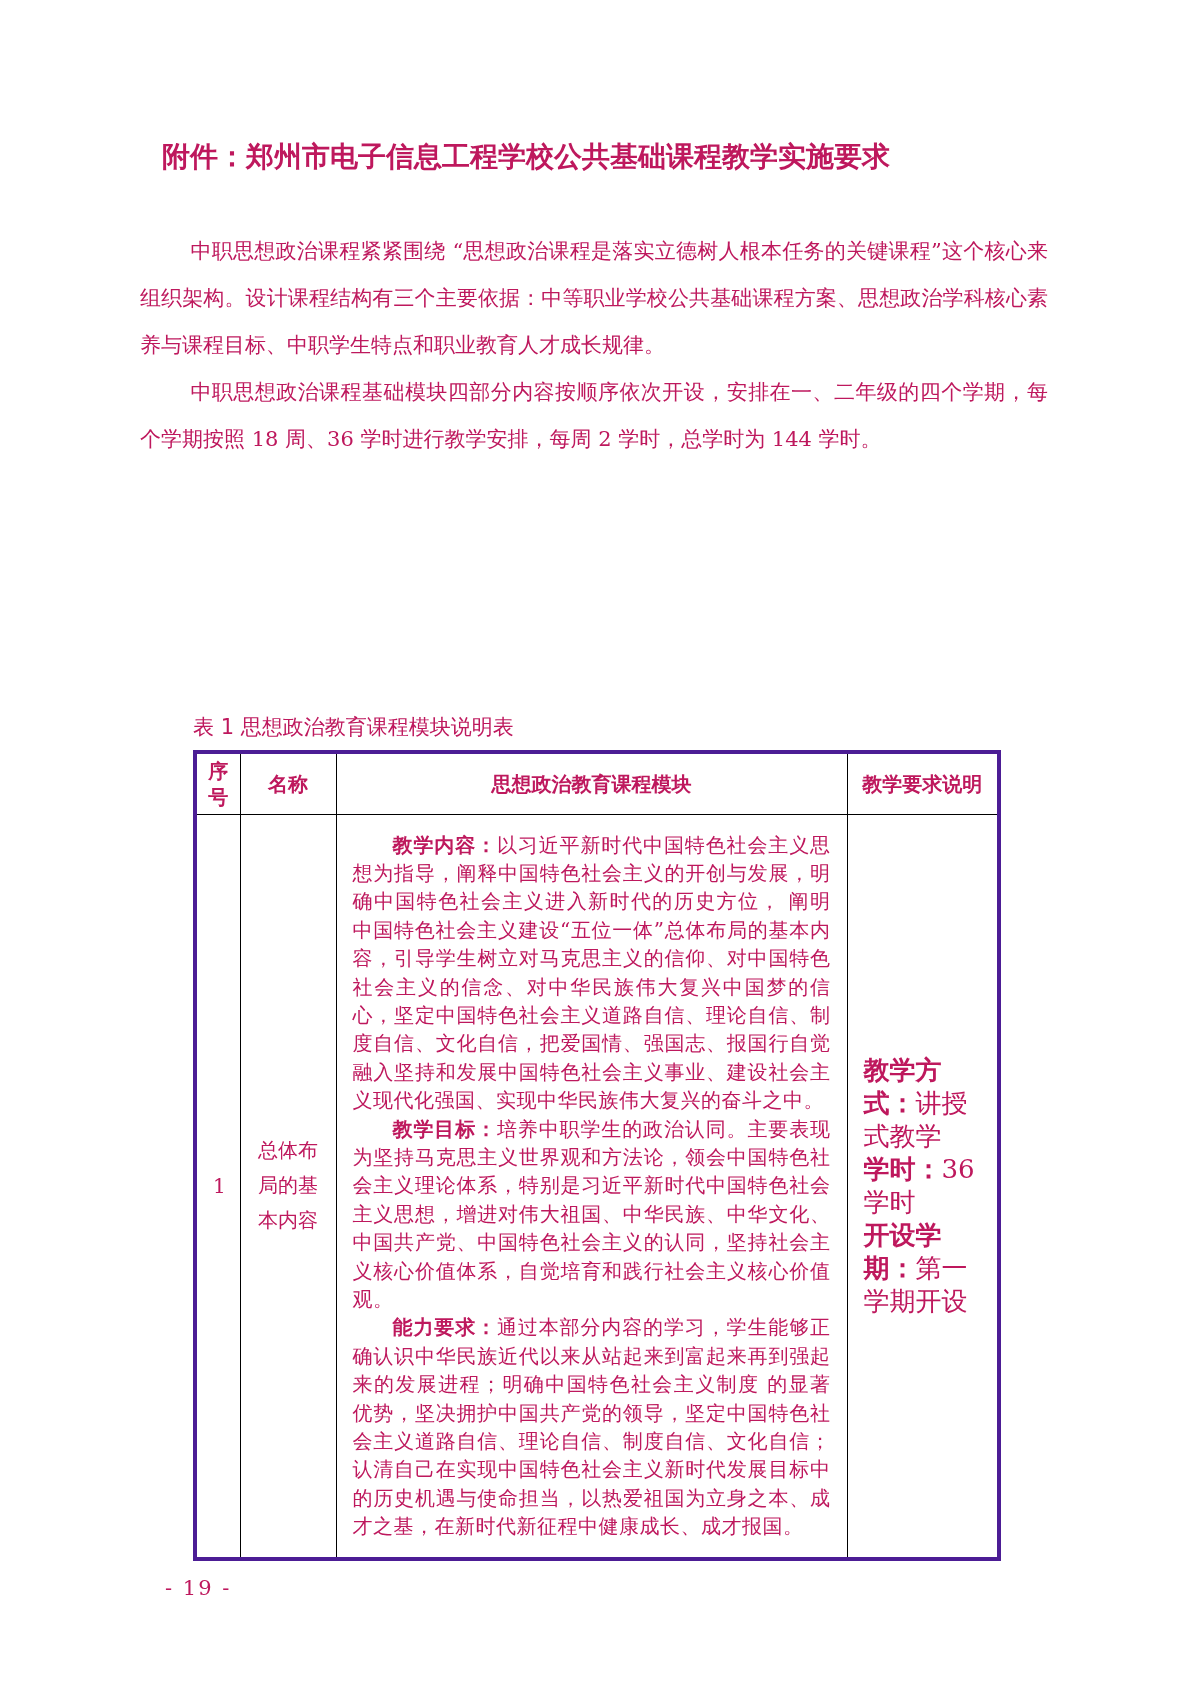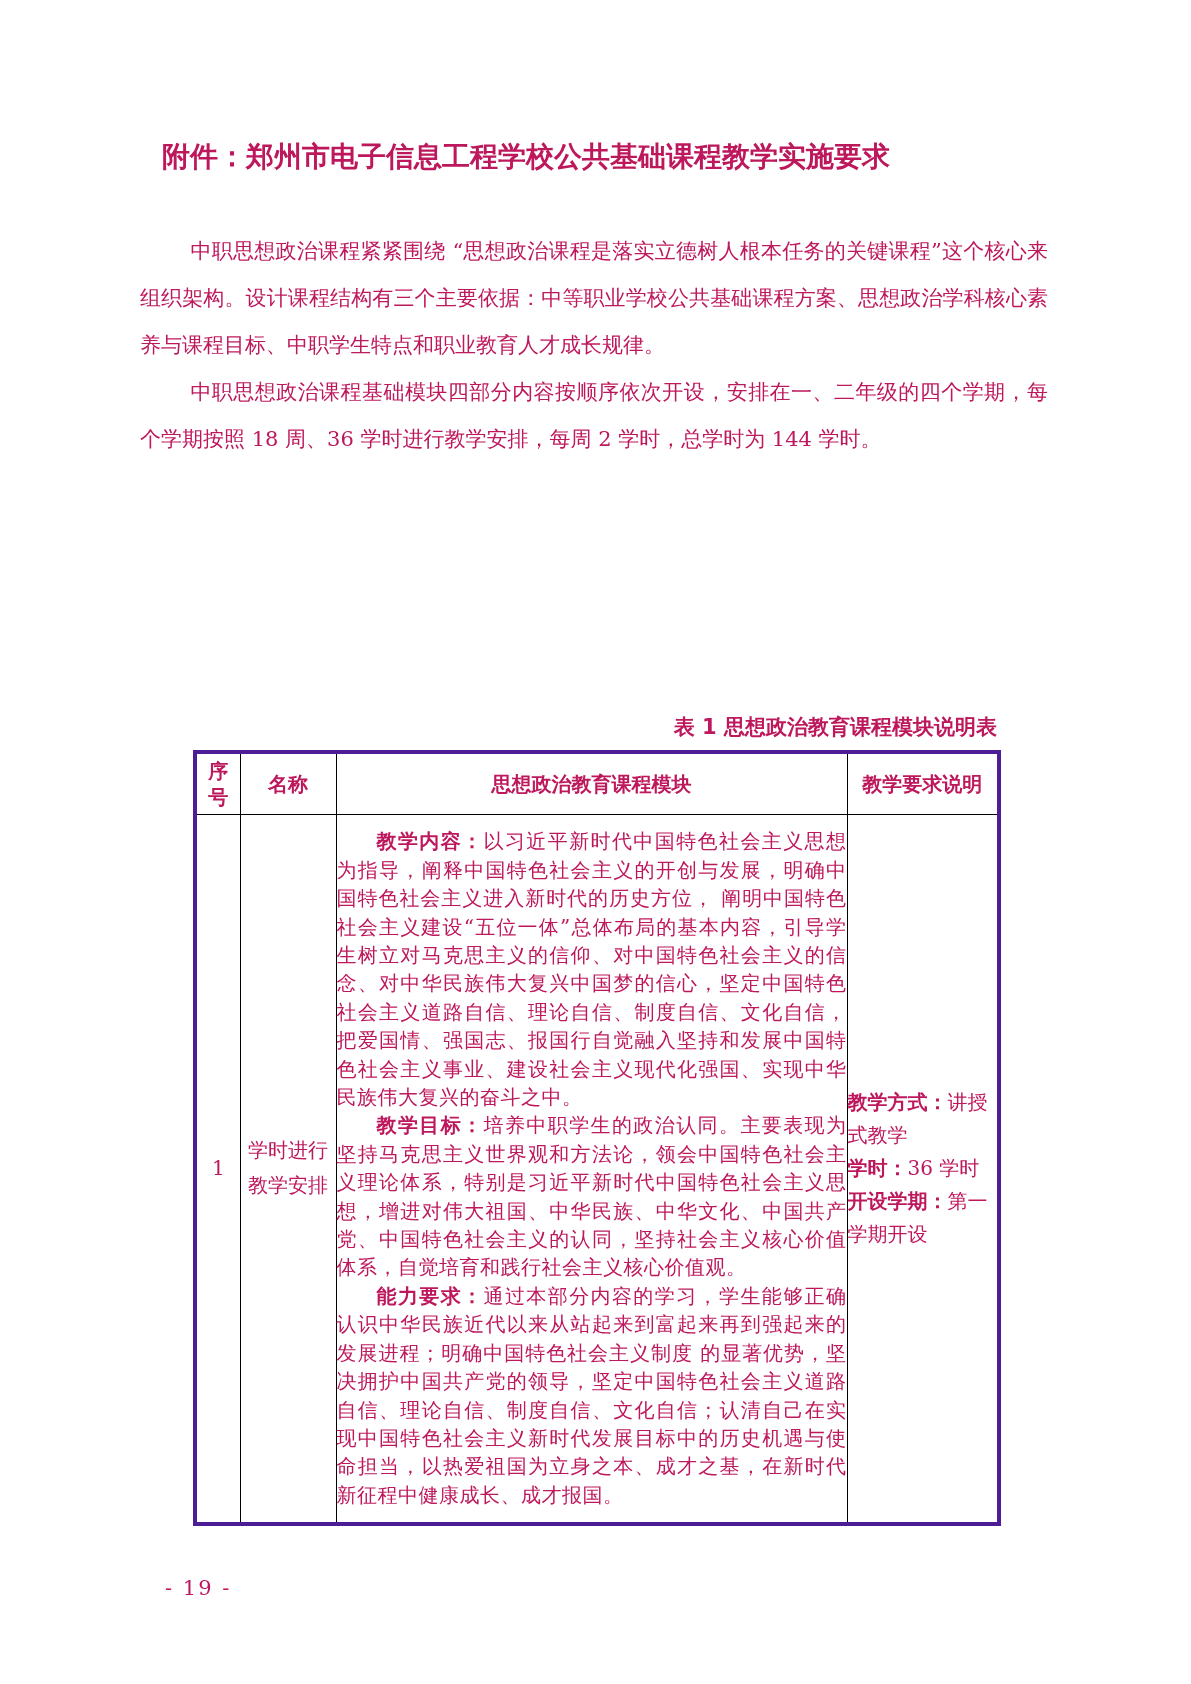--- a/index.html
+++ b/index.html
@@ -22,35 +22,35 @@
     font-weight:bold;font-size:22px;line-height:28px;margin:0;
   }
   .body-text{
     position:absolute;left:140px;top:228px;width:908px;
     font-size:21px;line-height:47px;
     text-align:justify;
   }
   .body-text p{margin:0;text-indent:2.4em;}
   .table-caption{
     position:absolute;left:193px;top:712px;width:804px;
-    text-align:right;
+    text-align:left;
     font-family:"DejaVu Sans","Liberation Sans",sans-serif;
-    font-weight:bold;font-size:21px;line-height:30px;
+    font-weight:normal;font-size:21px;line-height:30px;
   }
   table.course-table{
     position:absolute;left:193px;top:750px;
     width:804px;
     border-collapse:collapse;
     table-layout:fixed;
     font-size:20px;
   }
   table.course-table th,
   table.course-table td{
     border:1px solid #000;
-    padding:0;
+    padding:16px;
     vertical-align:middle;
   }
   table.course-table{border:4px solid #4c1d95;}
   table.course-table thead tr{height:62px;}
   table.course-table th{
     font-family:"DejaVu Sans","Liberation Sans",sans-serif;
     font-weight:bold;
     text-align:center;
     font-size:20px;line-height:26px;
     padding:2px 4px;
@@ -74,21 +74,21 @@
     vertical-align:top;
     padding:5px 6px 0 6px;
     text-align:justify;
     font-size:20px;line-height:28.4px;
     letter-spacing:0.5px;
   }
   td.content-cell p{margin:0;text-indent:2em;}
   td.req-cell{
     vertical-align:middle;
     padding:0 2px 92px 4px;
-    font-size:20px;line-height:33px;
+    font-size:26px;line-height:33px;
     text-align:left;
   }
   td.req-cell p{margin:0;}
   .lbl{
     font-family:"DejaVu Sans","Liberation Sans",sans-serif;
     font-weight:bold;
   }
   .page-number{
     position:absolute;left:165px;top:1576px;
     font-size:21px;letter-spacing:2px;
@@ -120,21 +120,21 @@
       <tr>
         <th>序号</th>
         <th>名称</th>
         <th>思想政治教育课程模块</th>
         <th>教学要求说明</th>
       </tr>
     </thead>
     <tbody>
       <tr>
         <td class="seq-cell">1</td>
-        <td class="name-cell">学时进行教学安排</td>
+        <td class="name-cell">总体布局的基本内容</td>
         <td class="content-cell">
           <p><b class="lbl">教学内容：</b><span>以习近平新时代中国特色社会主义思想为指导，阐释中国特色社会主义的开创与发展，明确中国特色社会主义进入新时代的历史方位， 阐明中国特色社会主义建设“五位一体”总体布局的基本内容，引导学生树立对马克思主义的信仰、对中国特色社会主义的信念、对中华民族伟大复兴中国梦的信心，坚定中国特色社会主义道路自信、理论自信、制度自信、文化自信，把爱国情、强国志、报国行自觉融入坚持和发展中国特色社会主义事业、建设社会主义现代化强国、实现中华民族伟大复兴的奋斗之中。</span></p>
           <p><b class="lbl">教学目标：</b><span>培养中职学生的政治认同。主要表现为坚持马克思主义世界观和方法论，领会中国特色社会主义理论体系，特别是习近平新时代中国特色社会主义思想，增进对伟大祖国、中华民族、中华文化、中国共产党、中国特色社会主义的认同，坚持社会主义核心价值体系，自觉培育和践行社会主义核心价值观。</span></p>
           <p><b class="lbl">能力要求：</b><span>通过本部分内容的学习，学生能够正确认识中华民族近代以来从站起来到富起来再到强起来的发展进程；明确中国特色社会主义制度 的显著优势，坚决拥护中国共产党的领导，坚定中国特色社会主义道路自信、理论自信、制度自信、文化自信；认清自己在实现中国特色社会主义新时代发展目标中的历史机遇与使命担当，以热爱祖国为立身之本、成才之基，在新时代新征程中健康成长、成才报国。</span></p>
         </td>
         <td class="req-cell">
           <p><b class="lbl">教学方式：</b><span>讲授式教学</span></p>
           <p><b class="lbl">学时：</b><span>36 学时</span></p>
           <p><b class="lbl">开设学期：</b><span>第一学期开设</span></p>
         </td>

